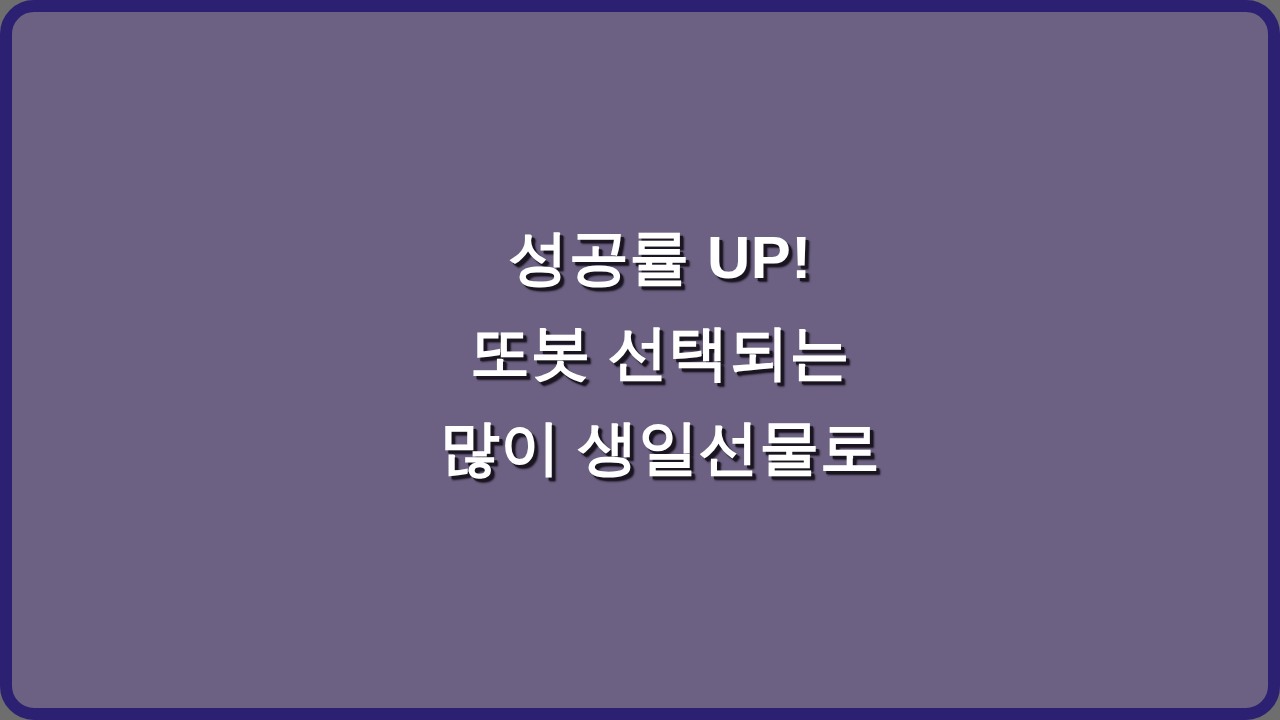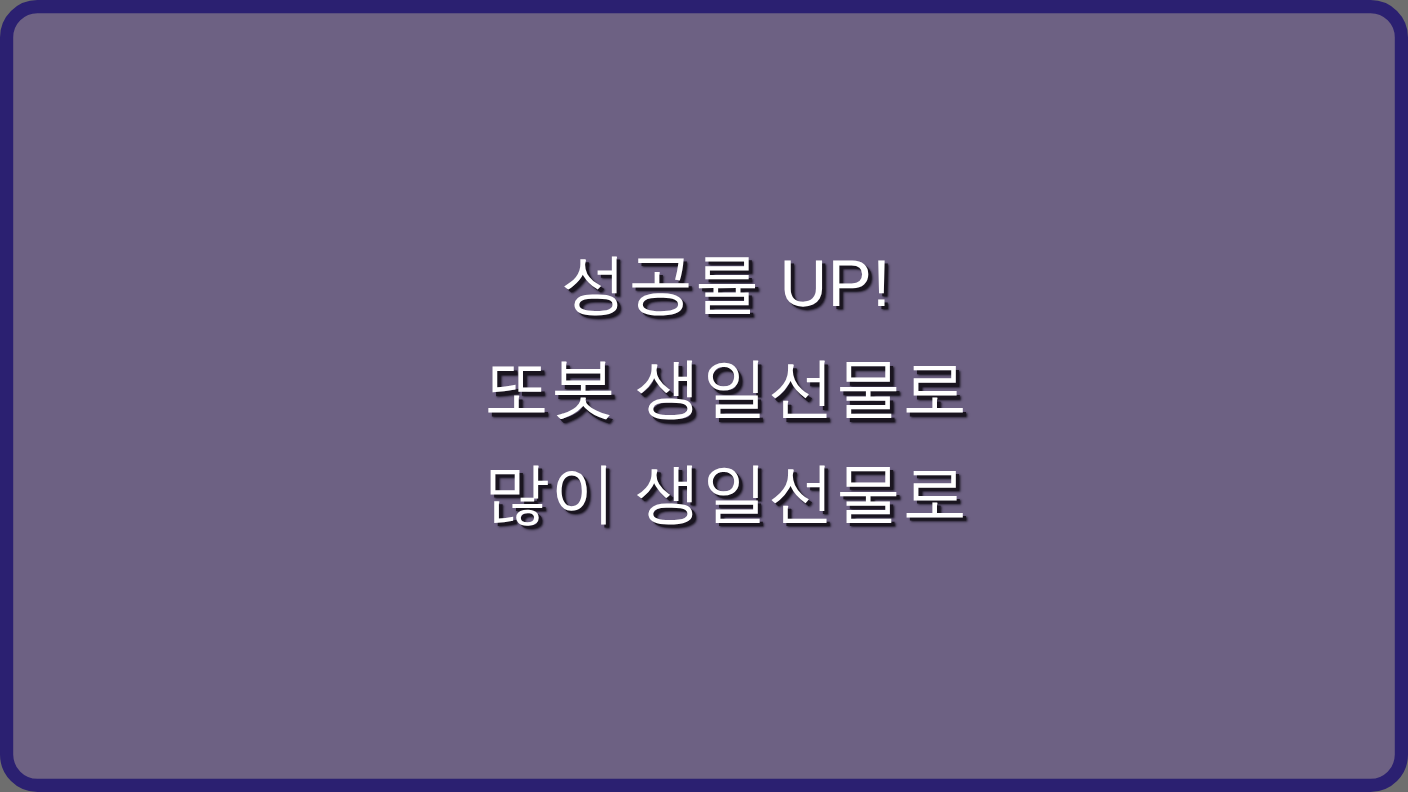--- a/index.html
+++ b/index.html
@@ -44,35 +44,35 @@
     position: relative;
     width: 100%;
     text-align: center;
     
     transform: translateY(-8px);
   }
 
   .headline-line {
     display: block;
     color: #ffffff;
-    font-weight: normal;
+    font-weight: bold;
     font-size: 60px;
     line-height: 95px;
     letter-spacing: 0.5px;
     white-space: nowrap;
     text-shadow:
       3px 3px 0 #1a1520,
       4px 4px 2px rgba(12, 9, 16, 0.85);
     padding-left: 40px;
   }
 </style>
 </head>
 <body>
 
 <div id="stage">
   <div id="banner-card">
     <div id="headline-block">
       <span class="headline-line">성공률 UP!</span>
-      <span class="headline-line">또봇 생일선물로</span>
+      <span class="headline-line">또봇 선택되는</span>
       <span class="headline-line">많이 생일선물로</span>
     </div>
   </div>
 </div>
 
 </body></html>

